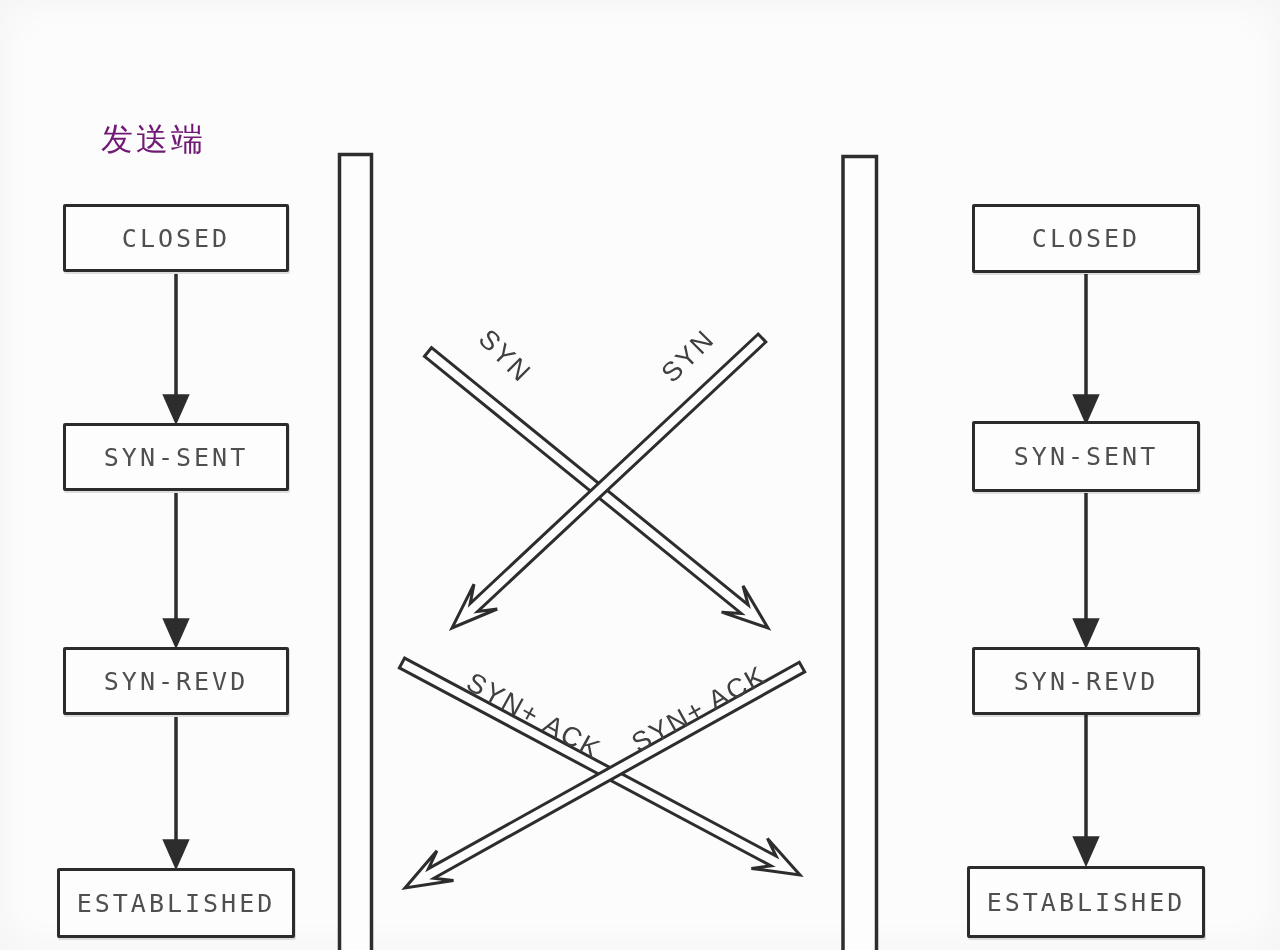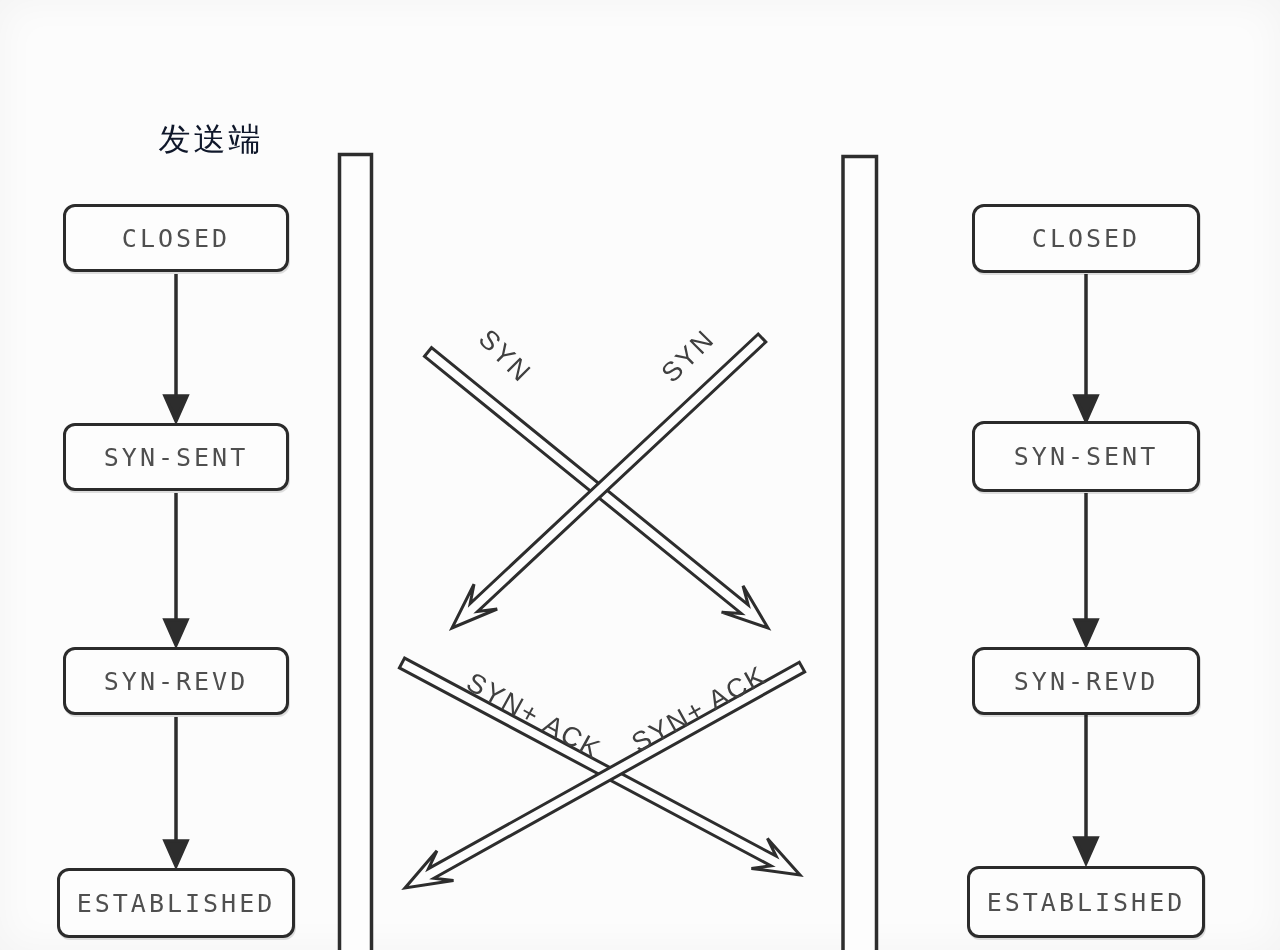--- a/index.html
+++ b/index.html
@@ -4,28 +4,28 @@
 <style>
   html,body{margin:0;padding:0;background:#fcfcfc;}
   .stage{
     position:relative;width:1280px;height:950px;overflow:hidden;
     background:#fcfcfc;
     font-family:"Liberation Sans", sans-serif;
     box-shadow:inset 0 0 40px rgba(0,0,0,0.04);
   }
   .stage svg{position:absolute;left:0;top:0;}
   .col-title{
-    position:absolute;width:220px;text-align:center;
-    font-size:32px;letter-spacing:3px;color:#0f172a;font-weight:400;
+    position:absolute;width:220px;text-align:left;
+    font-size:32px;letter-spacing:3px;color:#701a75;font-weight:400;
   }
   .title-sender{left:101px;top:118px;}
   .title-receiver{left:928px;top:118px;}
   .state-box{
     position:absolute;box-sizing:border-box;
-    border:3px solid #2b2b2b;border-radius:12px;background:#fdfdfd;
+    border:3px solid #2b2b2b;border-radius:2px;background:#fdfdfd;
     display:flex;align-items:center;justify-content:center;
     font-family:"DejaVu Sans Mono","Liberation Mono",monospace;
     font-size:25px;letter-spacing:3px;color:#4f4f4f;
     box-shadow:1px 2px 0 rgba(0,0,0,0.12);
   }
   .b-l1{left:63px; top:204px; width:226px;height:68px;}
   .b-l2{left:63px; top:423px; width:226px;height:68px;}
   .b-l3{left:63px; top:647px; width:226px;height:68px;}
   .b-l4{left:57px; top:868px; width:238px;height:70px;}
   .b-r1{left:972px;top:204px; width:228px;height:69px;}

